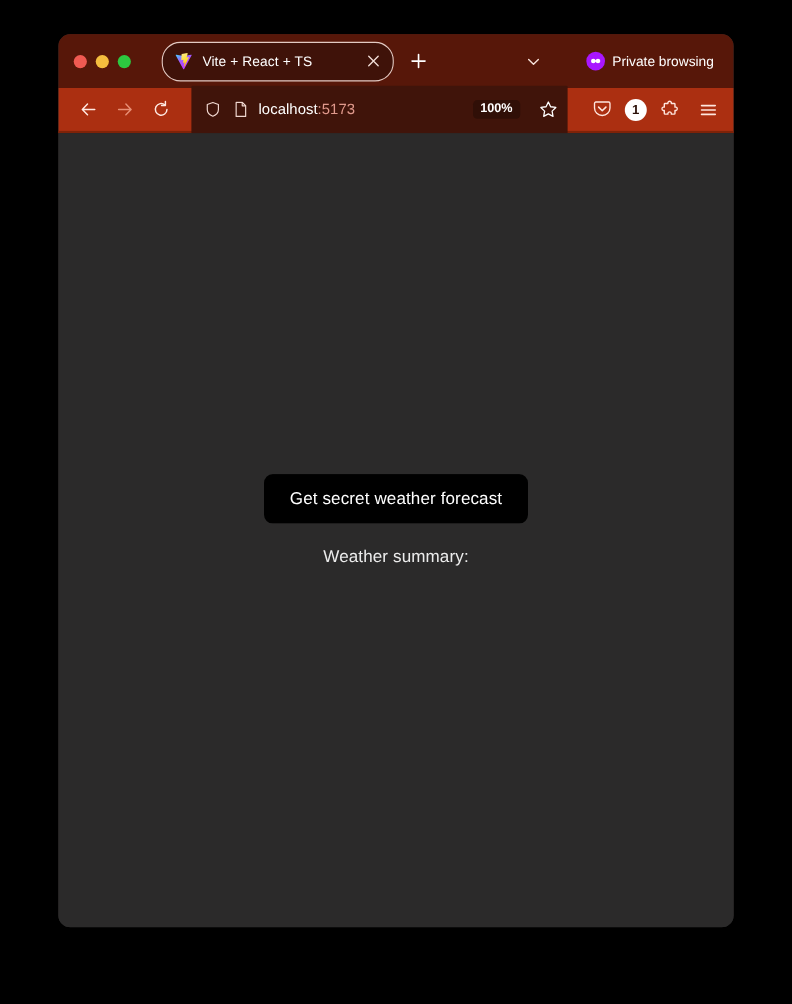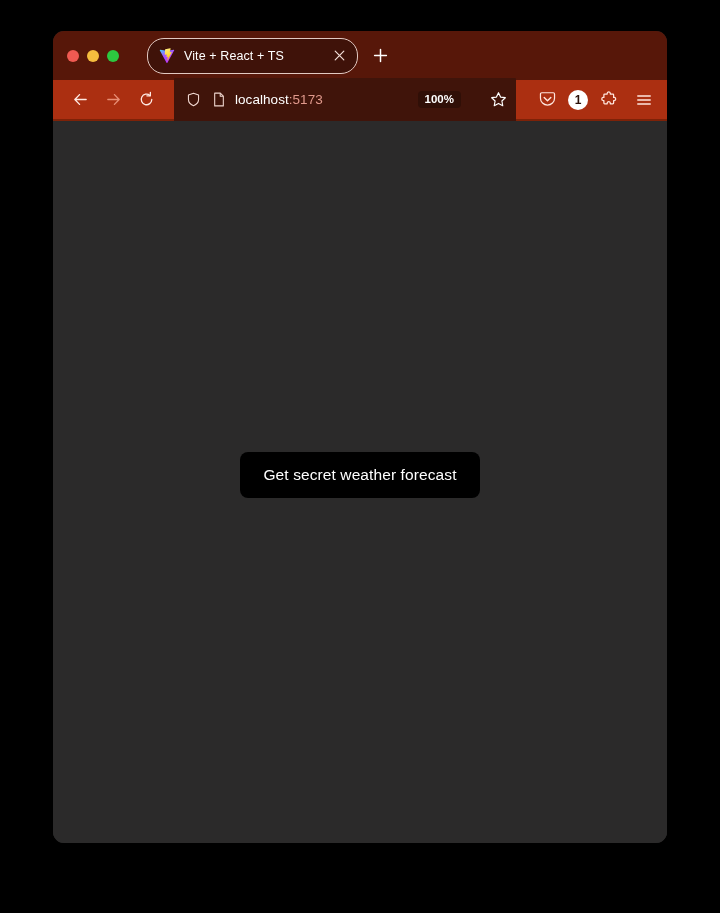--- a/index.html
+++ b/index.html
@@ -189,21 +189,21 @@
   #url-port { color: #e0998c; }
 
   #zoom-level-badge {
     flex: 0 0 auto;
     background: #300f07;
     color: #ffffff;
     font-size: 11.5px;
     font-weight: bold;
     border-radius: 4px;
     padding: 3px 7px;
-    margin-right: 16px;
+    margin-right: 4px;
     line-height: 1;
   }
 
   #bookmark-star {
     width: 26px; height: 26px;
     display: flex; align-items: center; justify-content: center;
     color: #ffffff;
     flex: 0 0 auto;
   }
 
@@ -319,20 +319,38 @@
         </span>
       </div>
     </div>
 
     <div id="new-tab-button">
       <svg width="15" height="15" viewBox="0 0 15 15">
         <path d="M7.5 1.6 V13.4 M1.6 7.5 H13.4" stroke="currentColor" stroke-width="1.5" stroke-linecap="round"></path>
       </svg>
     </div>
 
+    <div id="tab-strip-right">
+      <div id="list-all-tabs">
+        <svg width="14" height="14" viewBox="0 0 14 14">
+          <path d="M2.6 5 L7 9.4 L11.4 5" fill="none" stroke="currentColor" stroke-width="1.3" stroke-linecap="round" stroke-linejoin="round"></path>
+        </svg>
+      </div>
+
+      <div id="private-badge">
+        <span id="private-mask-icon">
+          <svg width="11" height="11" viewBox="0 0 12 12">
+            <circle cx="3.7" cy="6" r="2.3" fill="#ffffff"></circle>
+            <circle cx="8.3" cy="6" r="2.3" fill="#ffffff"></circle>
+            <rect x="4.9" y="5.2" width="2.2" height="1.5" fill="#ffffff"></rect>
+          </svg>
+        </span>
+        <span id="private-label">Private browsing</span>
+      </div>
+    </div>
   </div>
 
   <div id="nav-toolbar">
 
     <div class="nav-btn">
       <svg width="17" height="17" viewBox="0 0 18 18">
         <path d="M15 9 H3.5 M8 3.8 L3 9 L8 14.2" fill="none" stroke="currentColor" stroke-width="1.4" stroke-linecap="round" stroke-linejoin="round"></path>
       </svg>
     </div>
 
@@ -390,16 +408,17 @@
         <svg width="18" height="18" viewBox="0 0 18 18">
           <path d="M2.8 5 H15.2 M2.8 9 H15.2 M2.8 13 H15.2" stroke="currentColor" stroke-width="1.5" stroke-linecap="round"></path>
         </svg>
       </div>
     </div>
   </div>
 
   <div id="page-viewport">
     <div id="app-root">
       <button id="forecast-button">Get secret weather forecast</button>
+      <div id="summary-line">Weather summary:</div>
     </div>
   </div>
 
 </div>
 
 </body></html>

